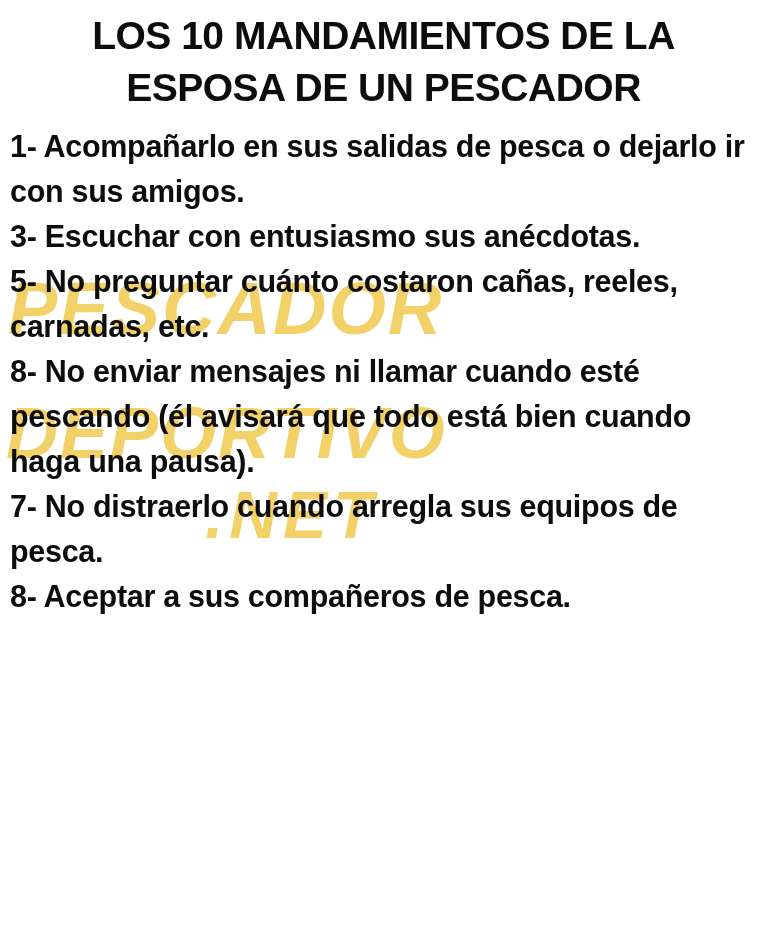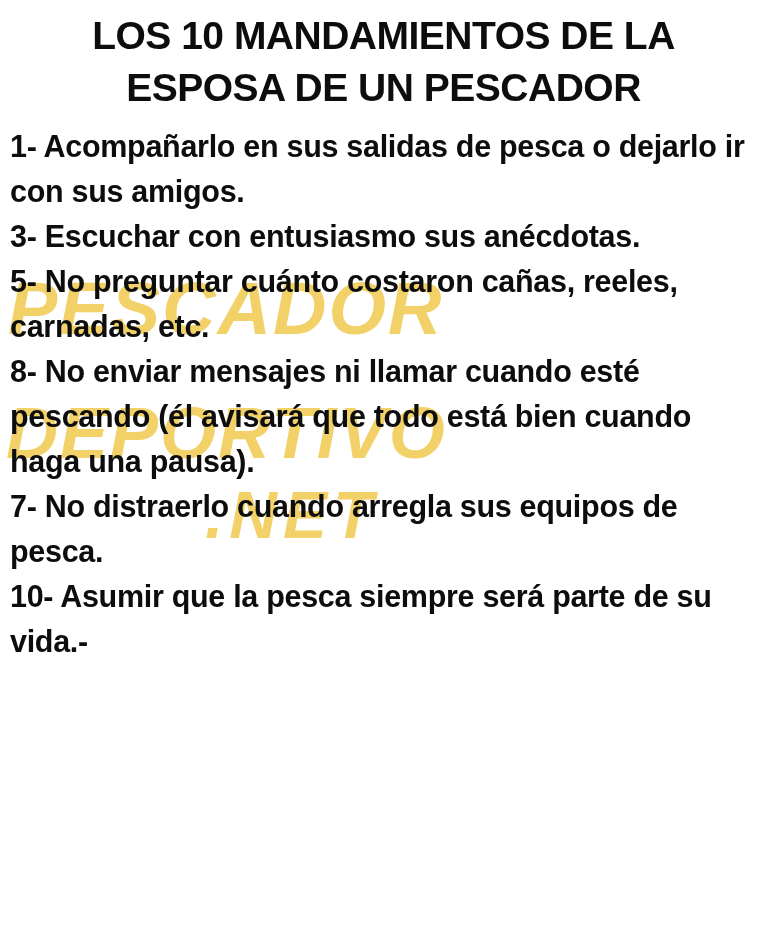--- a/index.html
+++ b/index.html
@@ -101,17 +101,17 @@
 
   <div class="content">
     <h1 class="title">LOS 10 MANDAMIENTOS DE LA ESPOSA DE UN PESCADOR</h1>
 
     <ul class="commandments">
       <li class="cmd">1- Acompañarlo en sus salidas de pesca o dejarlo ir con sus amigos.</li>
       <li class="cmd">3- Escuchar con entusiasmo sus anécdotas.</li>
       <li class="cmd">5- No preguntar cuánto costaron cañas, reeles, carnadas, etc.</li>
       <li class="cmd">8- No enviar mensajes ni llamar cuando esté pescando (él avisará que todo está bien cuando haga una pausa).</li>
       <li class="cmd">7- No distraerlo cuando arregla sus equipos de pesca.</li>
-      <li class="cmd">10- Asumir que la pesca siempre será parte de su vida.-</li>
+      <li class="cmd">8- Aceptar a sus compañeros de pesca.</li>
     </ul>
   </div>
 
 </div>
 
 </body></html>

